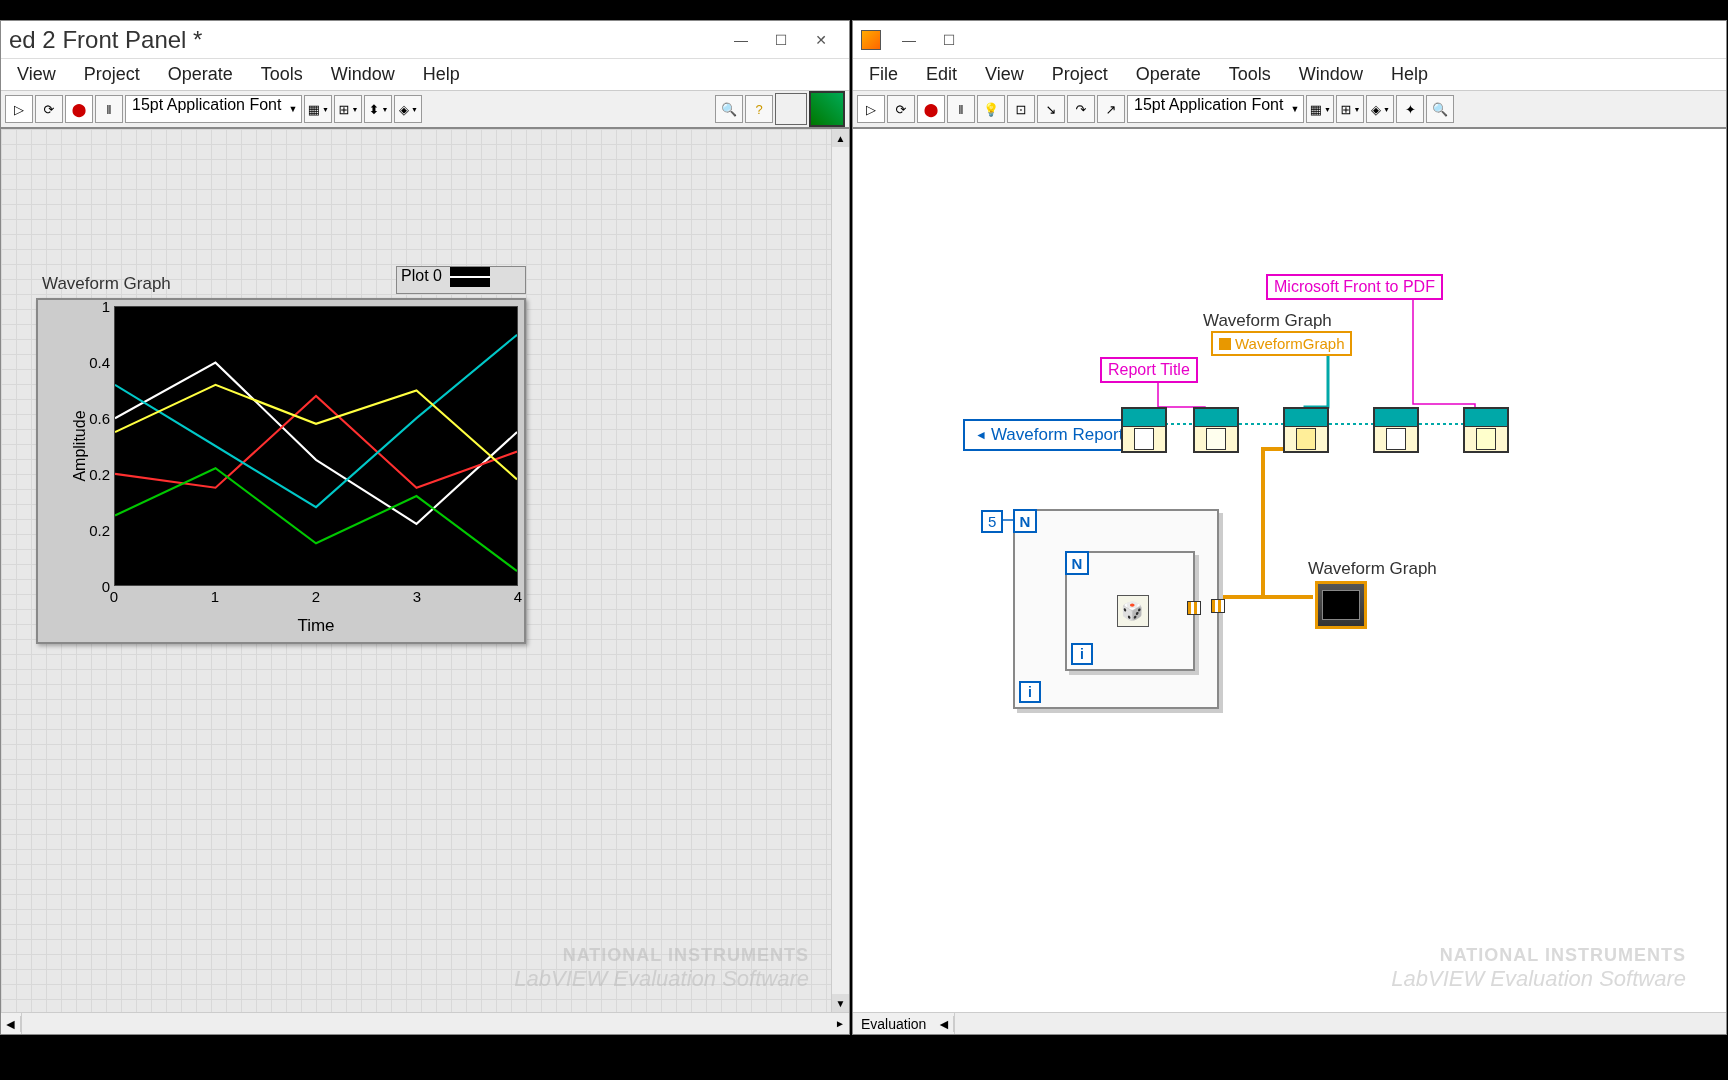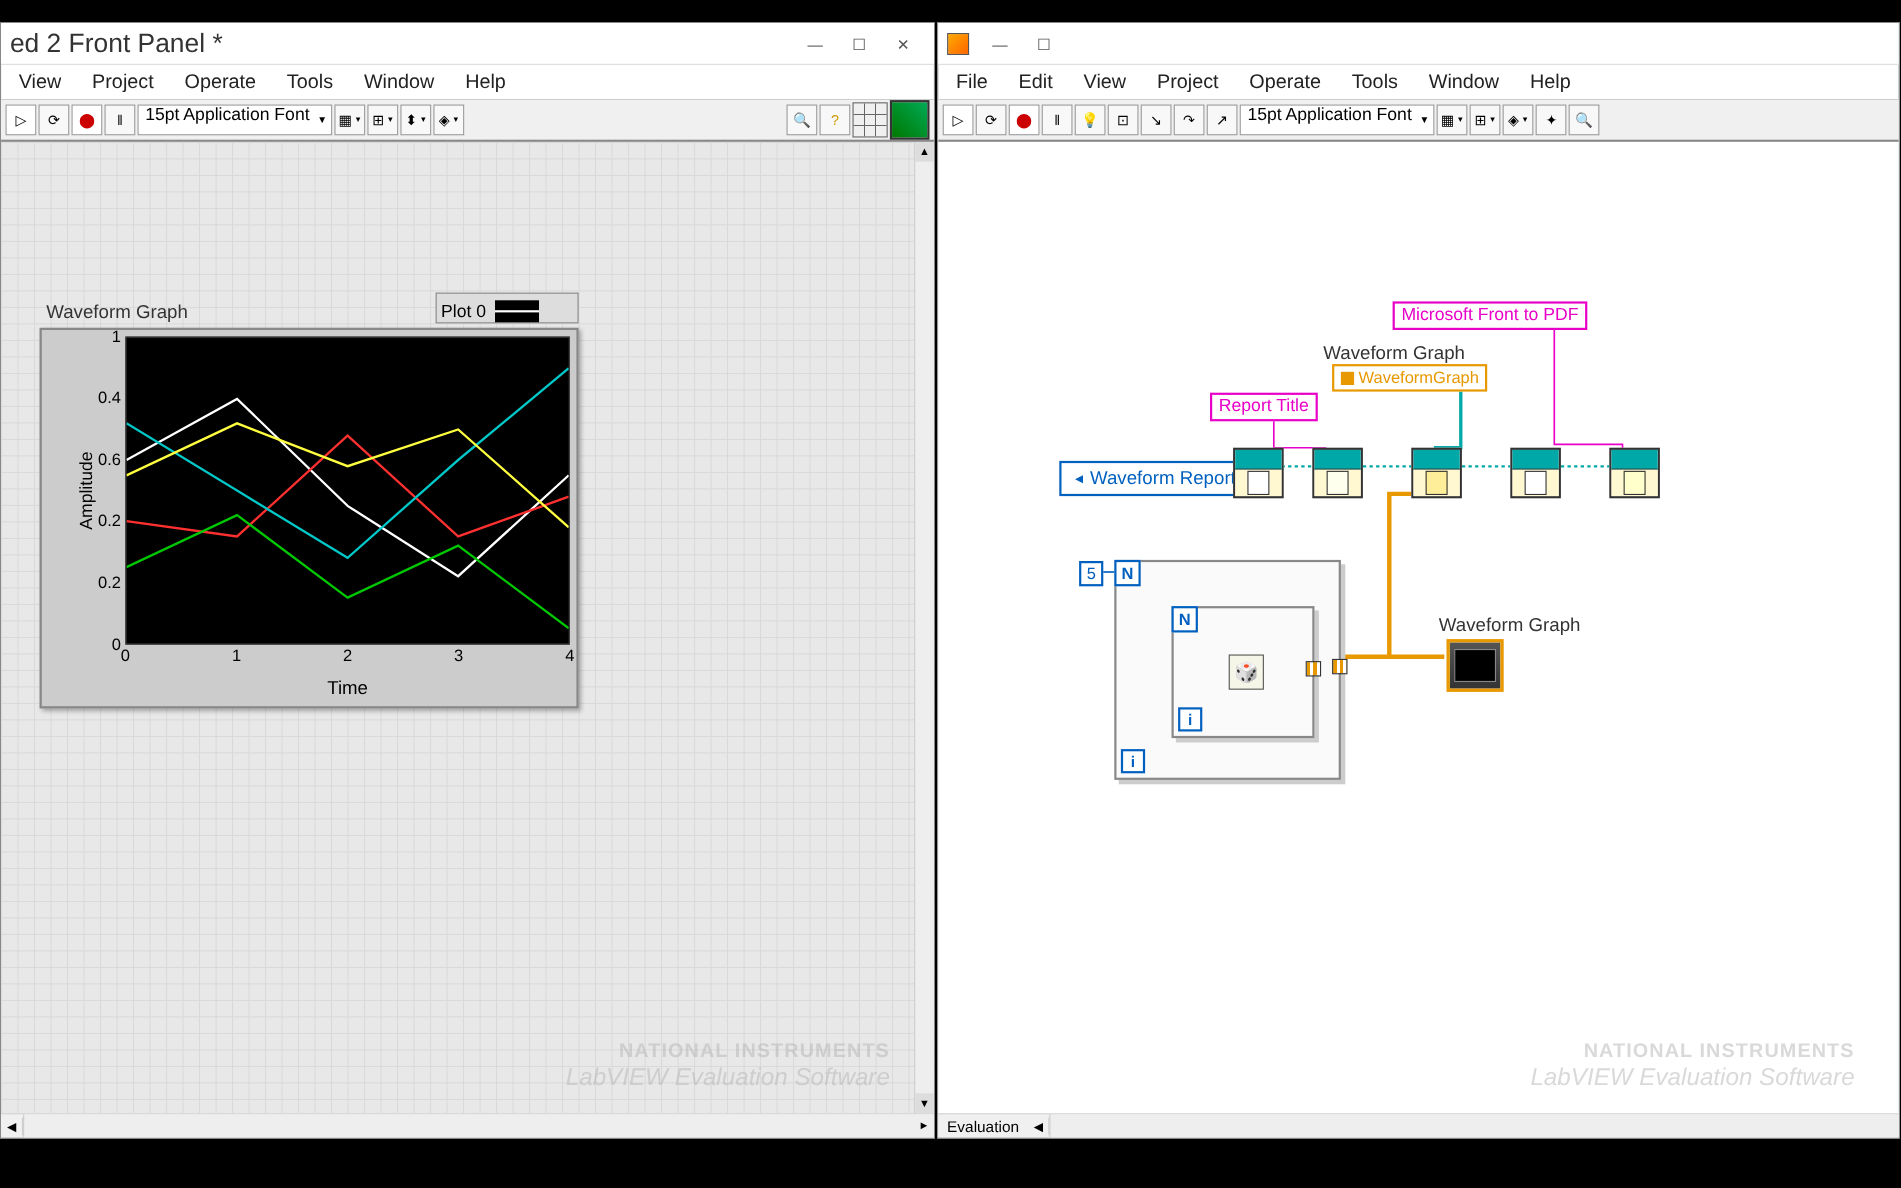--- a/index.html
+++ b/index.html
@@ -35,21 +35,21 @@
 .scrollbar-v .arrow { width: 100%; height: 18px; background: #ddd; display: flex; align-items: center; justify-content: center; font-size: 10px; }
 .statusbar { height: 22px; background: #f0f0f0; border-top: 1px solid #ccc; display: flex; align-items: center; font-size: 14px; }
 .statusbar .sb-arrow { width: 20px; text-align: center; border-right: 1px solid #ccc; }
 .statusbar .sb-text { padding: 0 8px; }
 .statusbar .sb-scrollh { flex: 1; background: #eee; border-left: 1px solid #ccc; height: 100%; display: flex; }
 .statusbar .sb-scrollh .arrow { width: 18px; display: flex; align-items: center; justify-content: center; font-size: 10px; }
 
 
 .waveform-container { position: absolute; top: 145px; left: 35px; width: 490px; }
 .waveform-label { font-size: 17px; color: #333; margin-bottom: 4px; padding-left: 6px; }
-.legend-box { position: absolute; top: -8px; right: 0; width: 130px; height: 28px; border: 1px solid #888; background: #ddd; display: flex; align-items: flex-end; padding: 0 4px; gap: 8px; }
+.legend-box { position: absolute; top: -8px; right: 0; width: 130px; height: 28px; border: 1px solid #888; background: #ddd; display: flex; align-items: flex-start; padding: 0 4px; gap: 8px; }
 .legend-box .plot-name { font-size: 16px; }
 .legend-box .plot-sample { width: 40px; height: 20px; background: #000; display: flex; align-items: center; justify-content: center; }
 .legend-box .plot-sample .line { width: 100%; height: 2px; background: #fff; }
 .waveform-frame { border: 2px solid #888; background: #ccc; padding: 6px; box-shadow: 2px 2px 4px rgba(0,0,0,0.3); }
 .chart-area { position: relative; width: 100%; height: 280px; display: flex; }
 .y-axis { width: 70px; position: relative; }
 .y-axis .y-label { position: absolute; left: 0; top: 50%; transform: translateY(-50%) rotate(-90deg); transform-origin: center; font-size: 16px; }
 .y-axis .tick { position: absolute; right: 4px; font-size: 15px; transform: translateY(-50%); }
 .plot-area { flex: 1; background: #000; position: relative; border: 1px solid #444; }
 .plot-area svg { width: 100%; height: 100%; }

